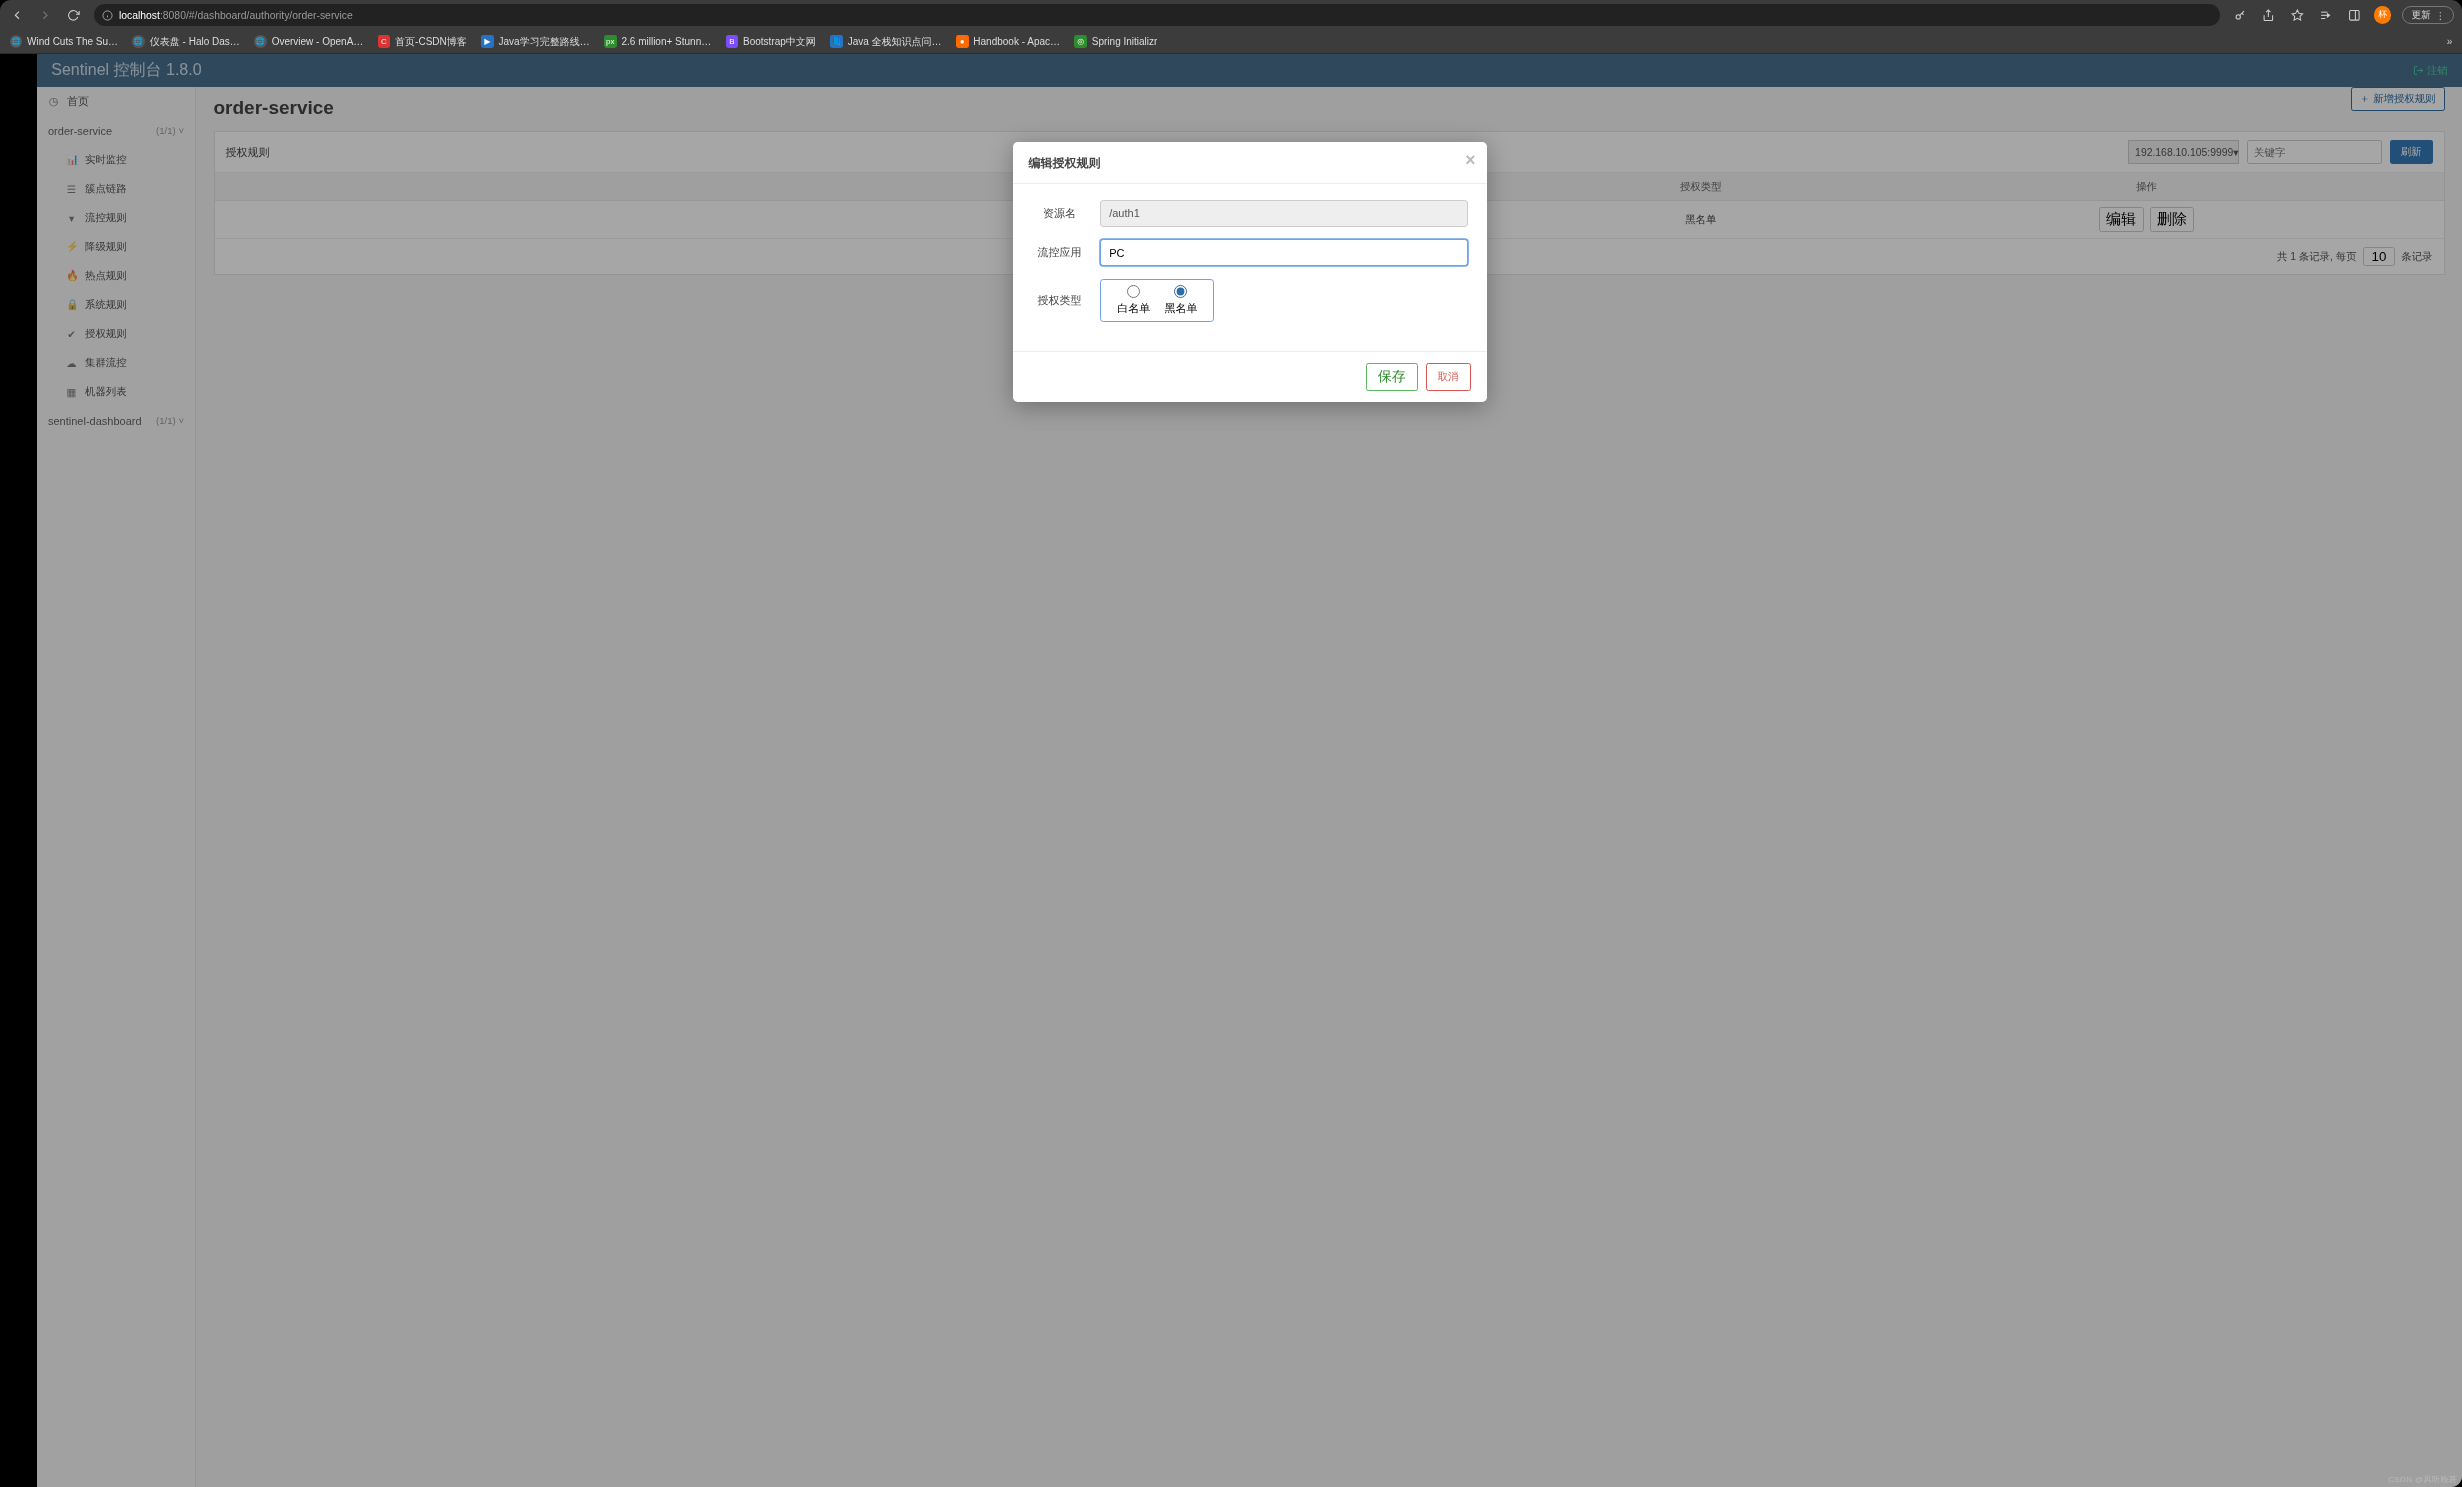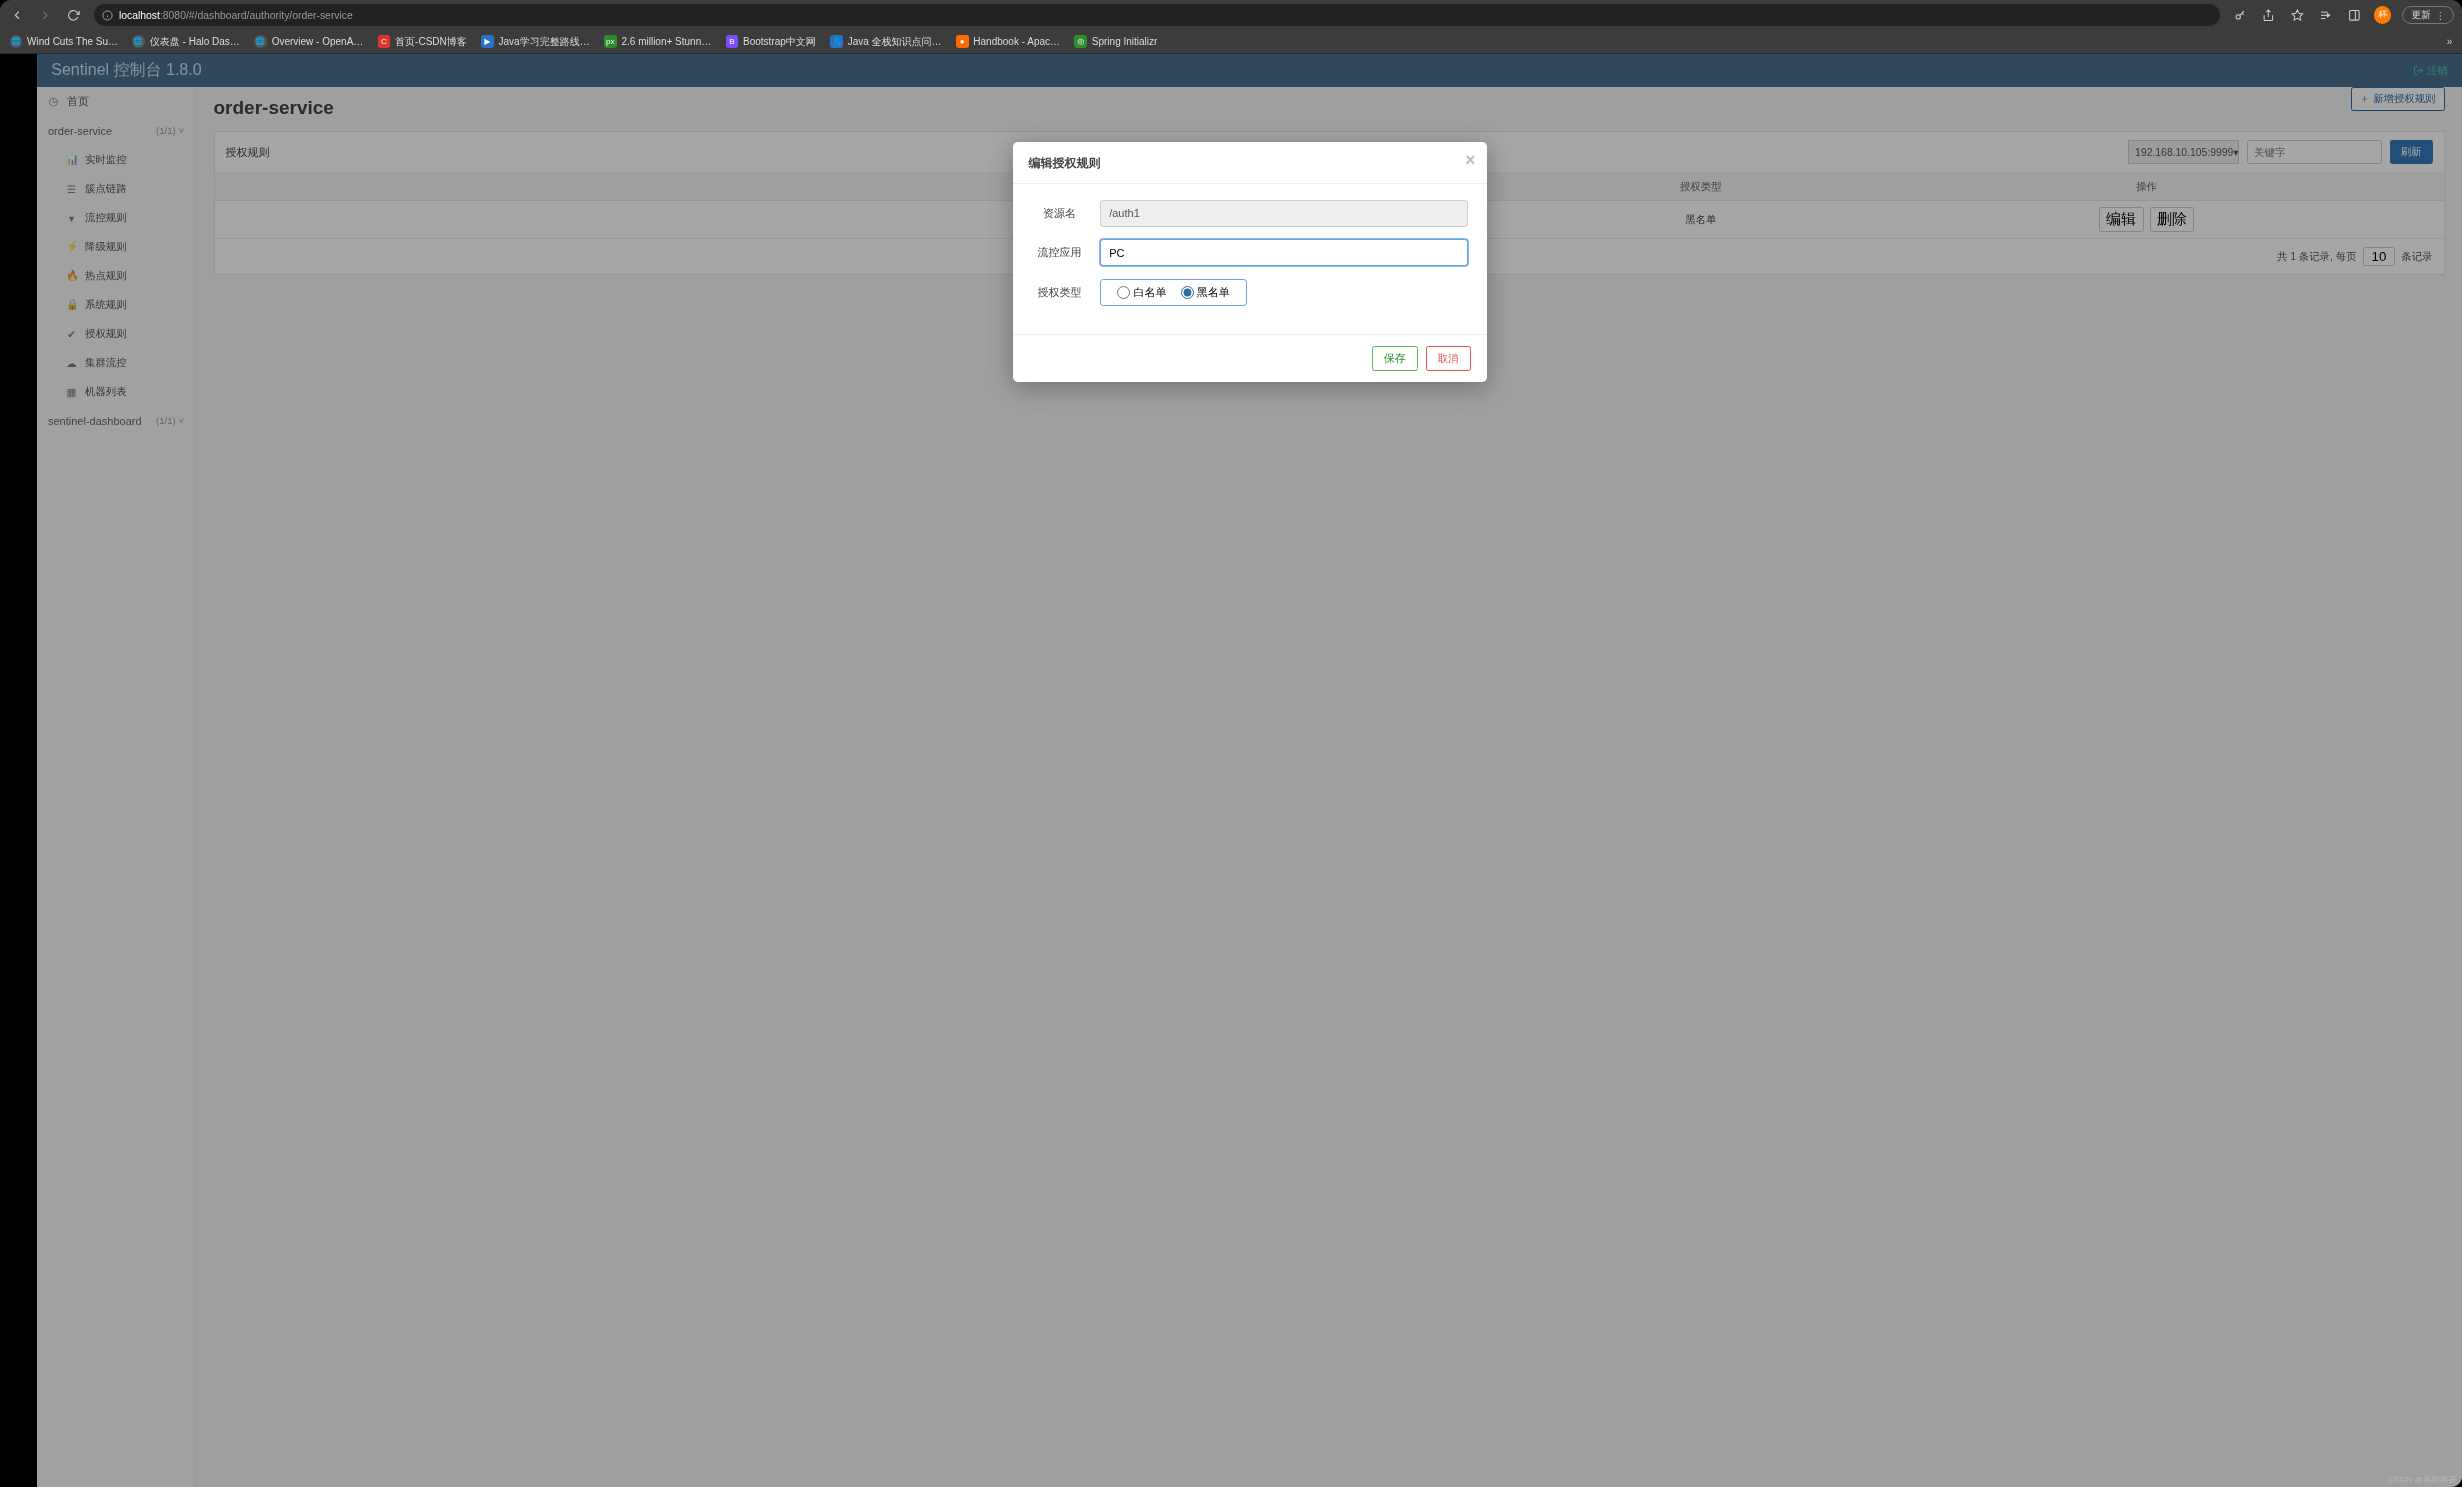--- a/index.html
+++ b/index.html
@@ -72,24 +72,24 @@
   .modal-head { padding: 12.7px 16px 11px; border-bottom: 0.8px solid #eee; position: relative; font-size: 12px; font-weight: 600; color: #444; }
   .modal-close { position: absolute; right: 11px; top: 8px; color: #bbb; font-size: 17.5px; cursor: pointer; }
   .modal-body { padding: 16px 19px; }
   .frow { display: flex; align-items: center; margin-bottom: 12.7px; gap: 12.7px; }
   .flabel { width: 56px; text-align: center; font-size: 11px; color: #444; }
   .fctrl { flex: 1; }
   .tin { width: 100%; height: 27px; border: 0.8px solid #ccc; border-radius: 3.2px; padding: 0 8px; font-size: 11px; }
   .tin.ro { background: #eee; color: #555; }
   .tin.focus { border-color: #6aa3e8; box-shadow: 0 0 0 0.8px #6aa3e8; }
   .rgroup { display: inline-flex; align-items: center; gap: 14.3px; border: 0.8px solid #6aa3e8; border-radius: 3.2px; padding: 4.8px 16px; }
-  .ritem { display: flex; align-items: center; gap: 3.2px; font-size: 11px; }
+  .ritem { display: flex; align-items: center; gap: 3.2px; font-size: 11px; flex-direction: column; }
   .ritem input { accent-color: #2e6da4; }
   .modal-foot { border-top: 0.8px solid #eee; padding: 11px 16px; display: flex; justify-content: flex-end; gap: 8px; }
-  .btn-save { border: 0.8px solid #5cb85c; color: #2e8b2e; background: #fff; border-radius: 2.4px; padding: 4px 11px; font-size: 11px; }
+  .btn-save { border: 0.8px solid #5cb85c; color: #2e8b2e; background: #fff; border-radius: 2.4px; padding: 4px 11px; font-size: 14px; }
   .btn-cancel { border: 0.8px solid #d9534f; color: #d9534f; background: #fff; border-radius: 2.4px; padding: 4px 11px; font-size: 10.4px; }
 
   .watermark { position: absolute; right: 4.8px; bottom: 1.6px; color: #b9b9b9; font-size: 8px; letter-spacing: 0.4px; }
 
   svg { display: block; }
 </style>
 </head>
 <body>
 
 <div class="viewport">

